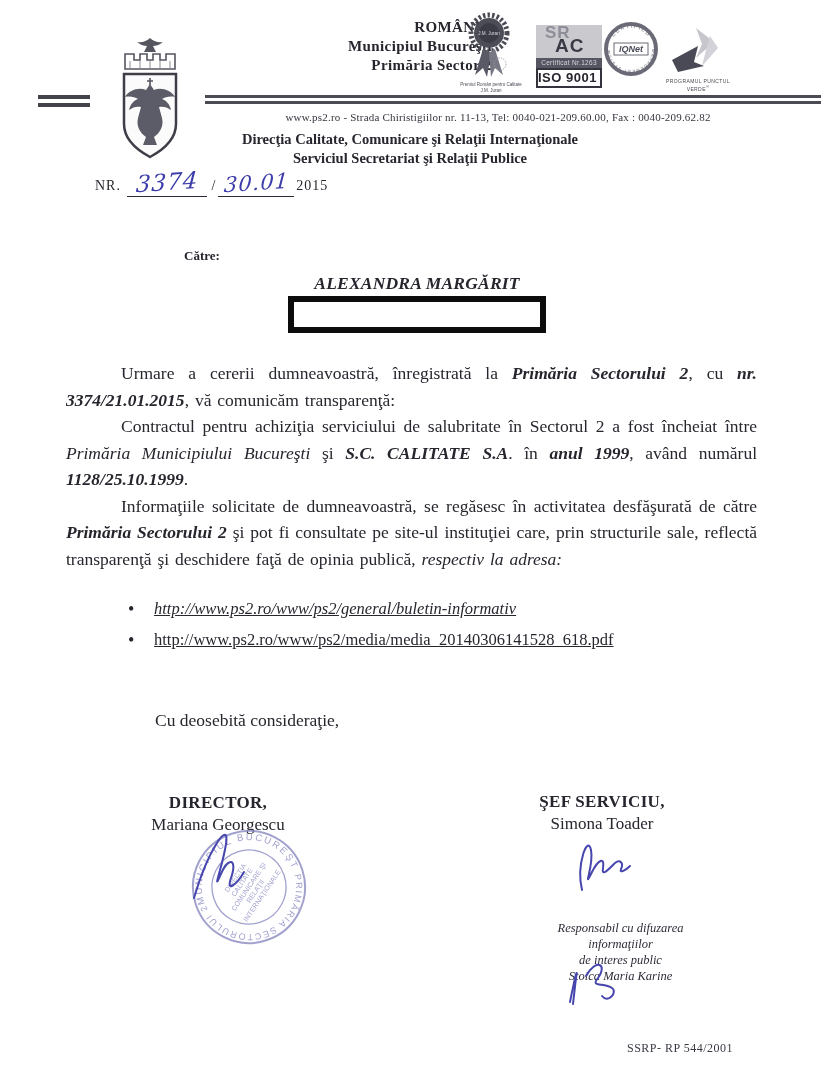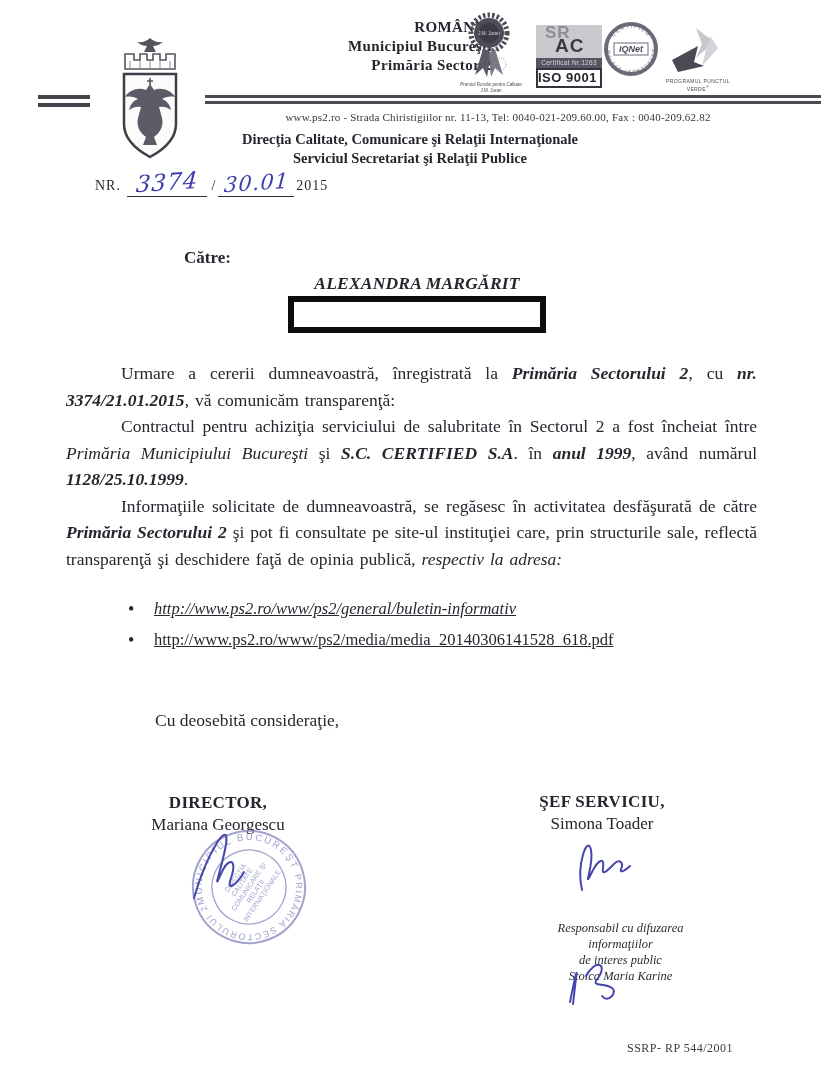--- a/index.html
+++ b/index.html
@@ -32,21 +32,21 @@
   .nrline .lbl{vertical-align:baseline;}
   .hand{display:inline-block;color:#3c3caa;
         font-family:"DejaVu Serif",serif;font-style:italic;font-size:23px;
         letter-spacing:1px;transform:rotate(-4deg) skewX(-8deg);}
   .uline{display:inline-block;border-bottom:1.5px solid #2c2c36;text-align:center;
          vertical-align:baseline;line-height:20px;}
   .u1{width:80px;margin-left:6px;}
   .u2{width:76px;margin:0 2px;}
   .yr{font-size:14px;margin-top:46px;}
 
-  .salut{left:184px;top:248px;font-size:17px;font-weight:bold;}
+  .salut{left:184px;top:248px;font-size:13px;font-weight:bold;}
   .rname{left:282px;top:273px;width:270px;text-align:center;
          font-size:17.5px;font-weight:bold;font-style:italic;letter-spacing:.2px;}
   .redact{left:288px;top:296px;width:246px;height:25px;
           background:#fff;border:6px solid #0c0c0c;}
 
   
   .body-text{left:66px;top:360px;width:691px;font-size:17.5px;line-height:26.5px;
              text-align:justify;}
   .body-text p{margin:0;text-indent:55px;word-spacing:1.5px;}
   .bi{font-weight:bold;font-style:italic;}
@@ -175,21 +175,21 @@
     <span class="lbl">NR.</span><span class="uline u1"><span class="hand">3374</span></span>
     <span>/</span><span class="uline u2"><span class="hand" style="font-size:21px;">30.01</span></span><span class="yr">2015</span>
   </div>
 
   <div class="abs salut">Către:</div>
   <div class="abs rname">ALEXANDRA MARGĂRIT ENESCU</div>
   <div class="abs redact"></div>
 
   <div class="abs body-text">
     <p><span>Urmare a cererii dumneavoastră, înregistrată la </span><span class="bi">Primăria Sectorului 2</span><span>, cu </span><span class="bi">nr. 3374/21.01.2015</span><span>, vă comunicăm transparenţă:</span></p>
-    <p><span>Contractul pentru achiziţia serviciului de salubritate în Sectorul 2 a fost încheiat între </span><span class="it">Primăria  Municipiului  Bucureşti</span><span> şi </span><span class="bi">S.C. CERTIFIED S.A</span><span>. în </span><span class="bi">anul 1999</span><span>, având  numărul  </span><span class="bi">1128/25.10.1999</span><span>.</span></p>
+    <p><span>Contractul pentru achiziţia serviciului de salubritate în Sectorul 2 a fost încheiat între </span><span class="it">Primăria  Municipiului  Bucureşti</span><span> şi </span><span class="bi">S.C. CALITATE S.A</span><span>. în </span><span class="bi">anul 1999</span><span>, având  numărul  </span><span class="bi">1128/25.10.1999</span><span>.</span></p>
     <p><span>Informaţiile solicitate de dumneavoastră, se regăsesc în activitatea desfăşurată de către </span><span class="bi">Primăria Sectorului 2</span><span> şi pot fi consultate pe site-ul instituţiei care, prin structurile sale, reflectă transparenţă şi deschidere faţă de opinia publică, </span><span class="it">respectiv la adresa:</span></p>
   </div>
 
   <div class="abs bullets">
     <div class="li first"><a href="#">http://www.ps2.ro/www/ps2/general/buletin-informativ</a></div>
     <div class="li"><a href="#">http://www.ps2.ro/www/ps2/media/media_20140306141528_618.pdf</a></div>
   </div>
 
   <div class="abs closing">Cu deosebită consideraţie,</div>
 

